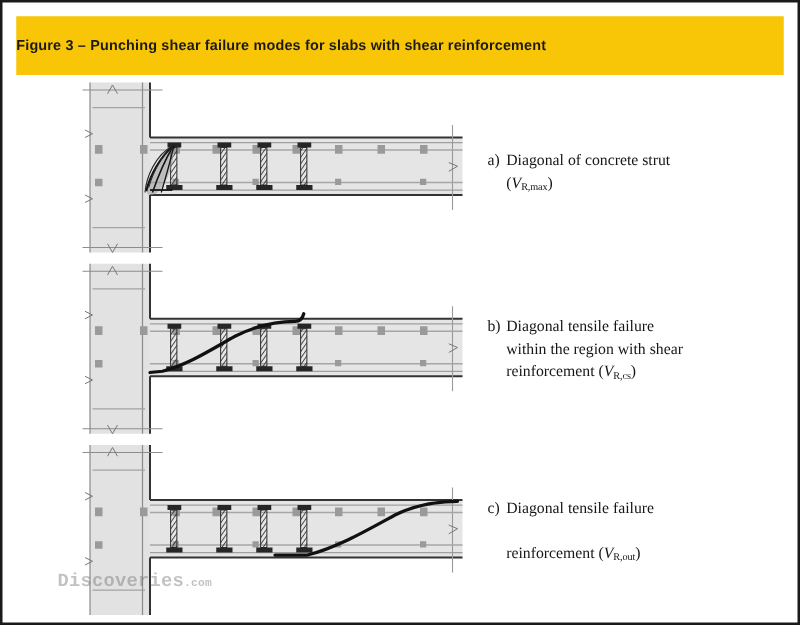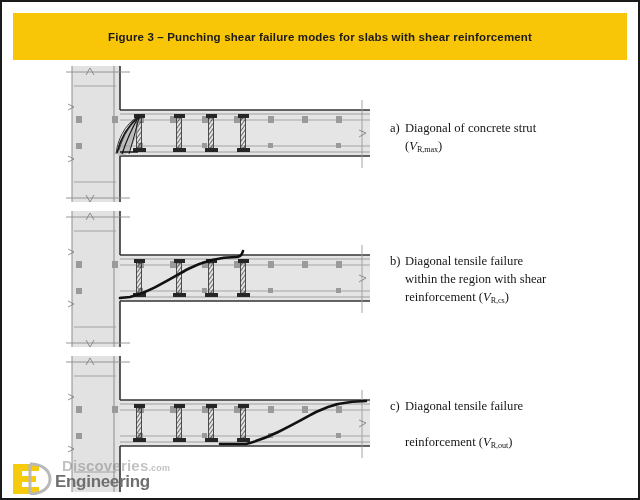--- a/index.html
+++ b/index.html
@@ -25,21 +25,21 @@
   
   #title-banner {
     position: absolute;
     left: 11px;
     top: 11px;
     width: 614px;
     height: 47px;
     background: #F8C507;
     display: flex;
     align-items: center;
-    justify-content: center;
+    justify-content: flex-start;
   }
   #title-text {
     font-family: "Liberation Sans", sans-serif;
     font-size: 11.5px;
     font-weight: bold;
     color: #1b1b1b;
     letter-spacing: 0.15px;
     white-space: nowrap;
   }
 
@@ -85,23 +85,23 @@
   .sub {
     font-size: 8.2px;
     vertical-align: -0.28em;
     font-weight: normal;
     letter-spacing: -0.1px;
   }
 
   
   #watermark {
     position: absolute;
-    left: 60px;
+    left: 44px;
     top: 455px;
-    font-family: Liberation Sans, sans-serif;
+    font-family: Liberation Mono, monospace;
     font-size: 15px;
     font-weight: bold;
     color: rgba(110,110,110,0.42);
     letter-spacing: 0.2px;
     white-space: nowrap;
     pointer-events: none;
   }
   #watermark .wm-dom {
     font-size: 9px;
   }
@@ -401,22 +401,14 @@
     <div class="caption" style="left:388px;top:44px;">
       <span class="cap-body">
           <span class="cap-marker">c)</span>
           <span class="cap-indent"><span>Diagonal      tensile      failure</span><br><br><span>reinforcement </span><span><span>(</span><span class="vsym">V</span><span class="sub">R,out</span><span>)</span></span></span>
         </span>
     </div>
   </div>
 
   <div id="watermark"><span>Discoveries</span><span class="wm-dom">.com</span></div>
 
-  <div id="logo">
-    <svg width="44" height="34" viewBox="0 0 44 34" style="position:absolute;left:0;top:0;">
-      <path d="M4 3 L30 3 L30 10 L13 10 L13 15 L27 15 L27 21 L13 21 L13 26 L30 26 L30 33 L4 33 Z" fill="#F5CB0C"></path>
-      <path d="M21 3 C 34 3, 41 10, 41 18 C 41 26, 34 33, 21 33" fill="none" stroke="#b9b9b9" stroke-width="3"></path>
-      <line x1="21" y1="3" x2="21" y2="33" stroke="#b9b9b9" stroke-width="3"></line>
-    </svg>
-    <div id="logo-text">Engineering</div>
-  </div>
 
 </div>
 
 </body></html>

